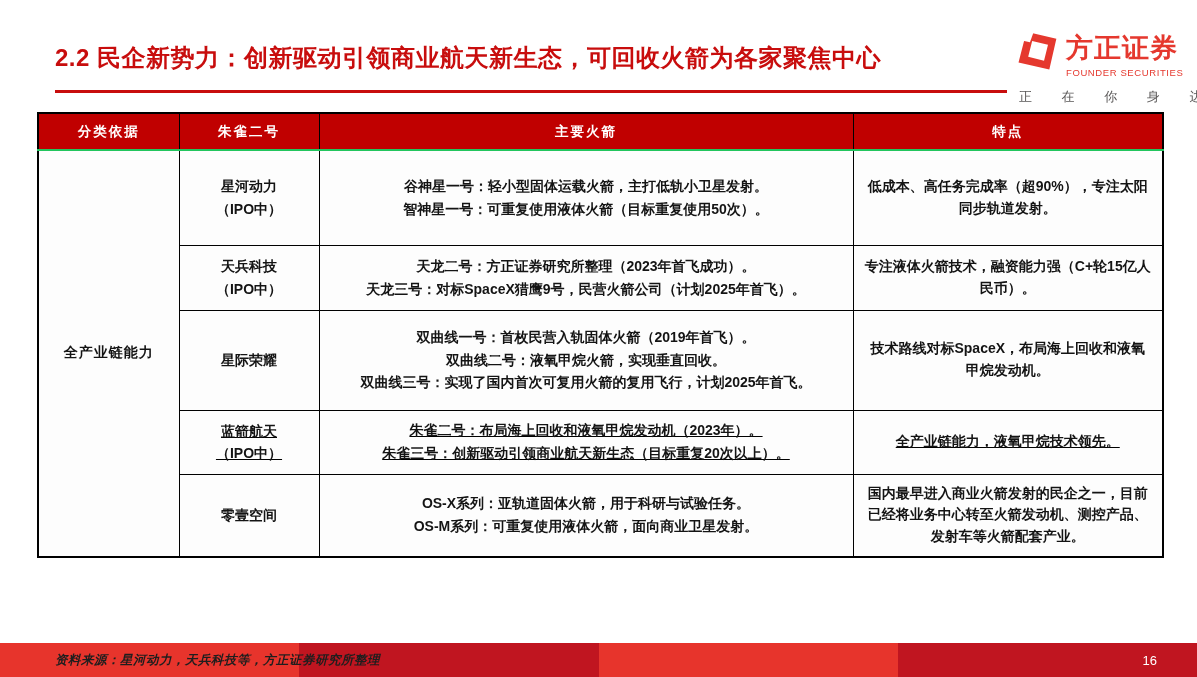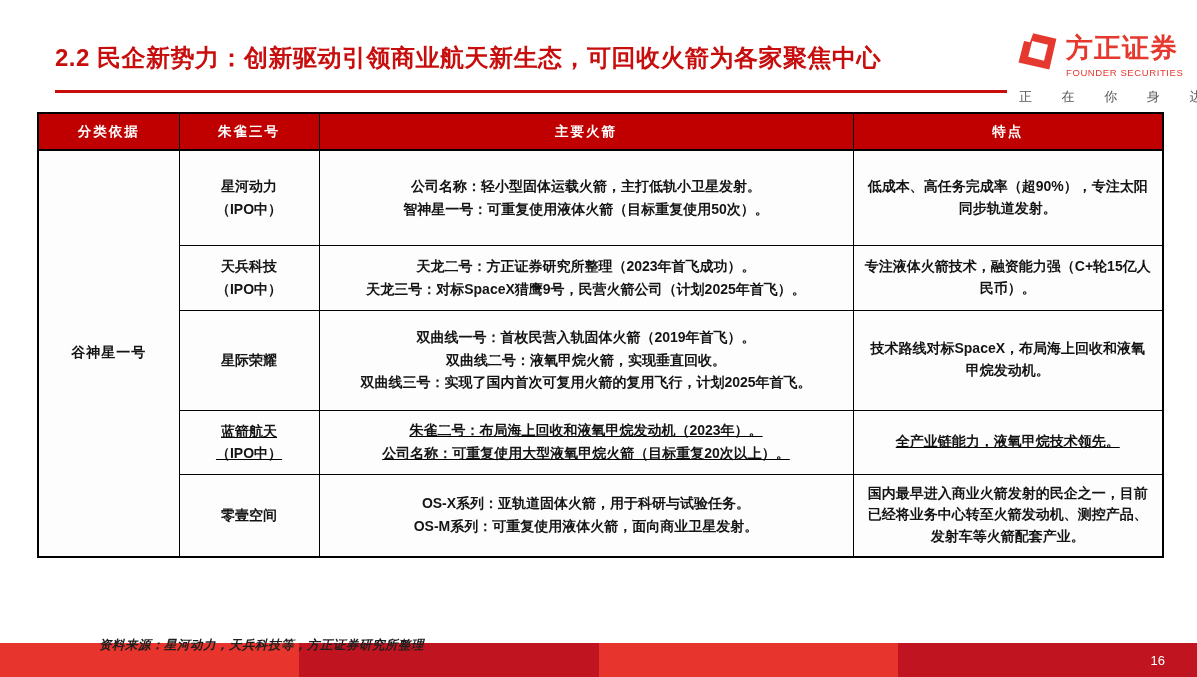--- a/index.html
+++ b/index.html
@@ -48,46 +48,46 @@
     border:2px solid #000;
   }
   .rocket-table th, .rocket-table td {
     border:1px solid #000;
     text-align:center; vertical-align:middle;
   }
   .rocket-table thead th {
     background:var(--red-header,#C00000);
     color:#fff; font-size:13.5px; font-weight:bold;
     letter-spacing:2px; height:37px;
-    border-bottom:2px solid #000000;
+    border-bottom:2px solid #22c55e;
   }
   .rocket-table tbody td {
     background:#fdfdfd; color:#141414;
     font-size:14px; font-weight:600;
     line-height:1.55; padding:8px 10px;
   }
   .cat-cell { font-size:14.5px; letter-spacing:1px; }
   .company-cell div { line-height:1.6; }
   .rockets-cell div { line-height:1.62; }
   .feature-cell { line-height:1.6;margin-top:15px; }
 
   
   .footer-bar {
     position:absolute; left:0; bottom:0; width:1197px; height:34px;
     display:flex;
   }
   .footer-seg { flex:1 1 25%; height:100%; }
   .source-note {
-    position:absolute; left:55px; bottom:15px; height:34px;
+    position:absolute; left:55px; bottom:0; height:34px;
     display:flex; align-items:center;
     font-size:12.5px; font-style:italic; font-weight:bold;
-    color:#1e1e1e; letter-spacing:0.5px; z-index:2;margin-left:44px;
+    color:#1e1e1e; letter-spacing:0.5px; z-index:2;
   }
   .page-number {
-    position:absolute; right:32px; bottom:0; height:34px;
+    position:absolute; right:40px; bottom:0; height:34px;
     display:flex; align-items:center;
     font-size:13px; color:#ffffff; z-index:2;
   }
 </style>
 </head>
 <body>
 
 <div class="page-title">2.2 民企新势力：创新驱动引领商业航天新生态，可回收火箭为各家聚焦中心</div>
 <div class="title-underline"></div>
 
@@ -110,34 +110,34 @@
 <table class="rocket-table">
   <colgroup>
       <col style="width: 141px;">
       <col style="width: 140px;">
       <col style="width: 534px;">
       <col style="width: 310px;">
     </colgroup>
   <thead>
     <tr>
       <th>分类依据</th>
-      <th>朱雀三号</th>
+      <th>朱雀二号</th>
       <th>主要火箭</th>
       <th>特点</th>
     </tr>
   </thead>
   <tbody>
       <tr style="height: 95px;">
-        <td rowspan="5" class="cat-cell">谷神星一号</td>
+        <td rowspan="5" class="cat-cell">全产业链能力</td>
         <td class="company-cell">
           <div>星河动力</div>
           <div>（IPO中）</div>
         </td>
         <td class="rockets-cell">
-          <div>公司名称：轻小型固体运载火箭，主打低轨小卫星发射。</div>
+          <div>谷神星一号：轻小型固体运载火箭，主打低轨小卫星发射。</div>
           <div>智神星一号：可重复使用液体火箭（目标重复使用50次）。</div>
         </td>
         <td class="feature-cell">低成本、高任务完成率（超90%），专注太阳同步轨道发射。</td>
       </tr>
       <tr style="height: 65px;">
         <td class="company-cell">
           <div>天兵科技</div>
           <div>（IPO中）</div>
         </td>
         <td class="rockets-cell">
@@ -157,21 +157,21 @@
         </td>
         <td class="feature-cell">技术路线对标SpaceX，布局海上回收和液氧甲烷发动机。</td>
       </tr>
       <tr style="height: 64px; text-decoration: underline;">
         <td class="company-cell">
           <div>蓝箭航天</div>
           <div>（IPO中）</div>
         </td>
         <td class="rockets-cell">
           <div>朱雀二号：布局海上回收和液氧甲烷发动机（2023年）。</div>
-          <div>公司名称：可重复使用大型液氧甲烷火箭（目标重复20次以上）。</div>
+          <div>朱雀三号：创新驱动引领商业航天新生态（目标重复20次以上）。</div>
         </td>
         <td class="feature-cell">全产业链能力，液氧甲烷技术领先。</td>
       </tr>
       <tr style="height: 77px;">
         <td class="company-cell">
           <div>零壹空间</div>
         </td>
         <td class="rockets-cell">
           <div>OS-X系列：亚轨道固体火箭，用于科研与试验任务。</div>
           <div>OS-M系列：可重复使用液体火箭，面向商业卫星发射。</div>

